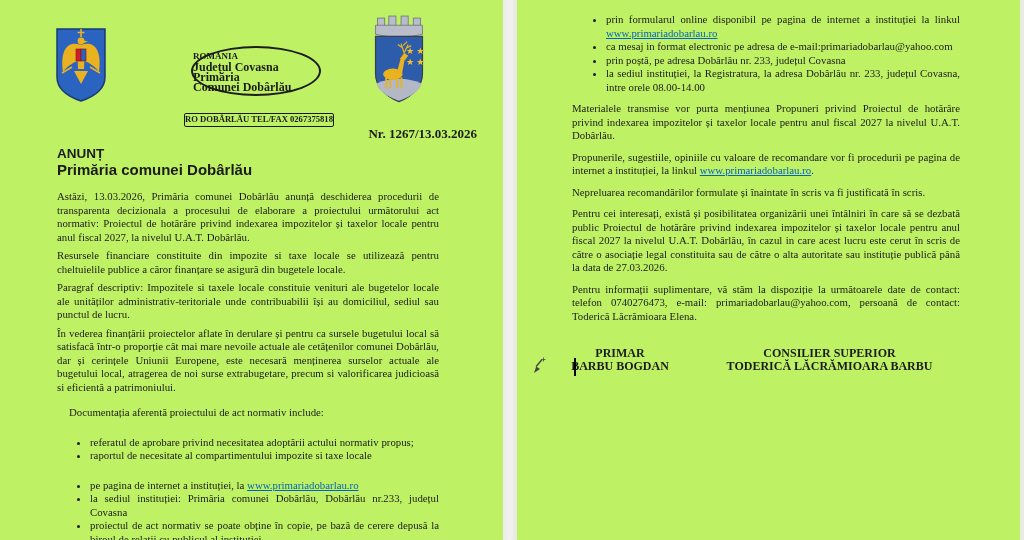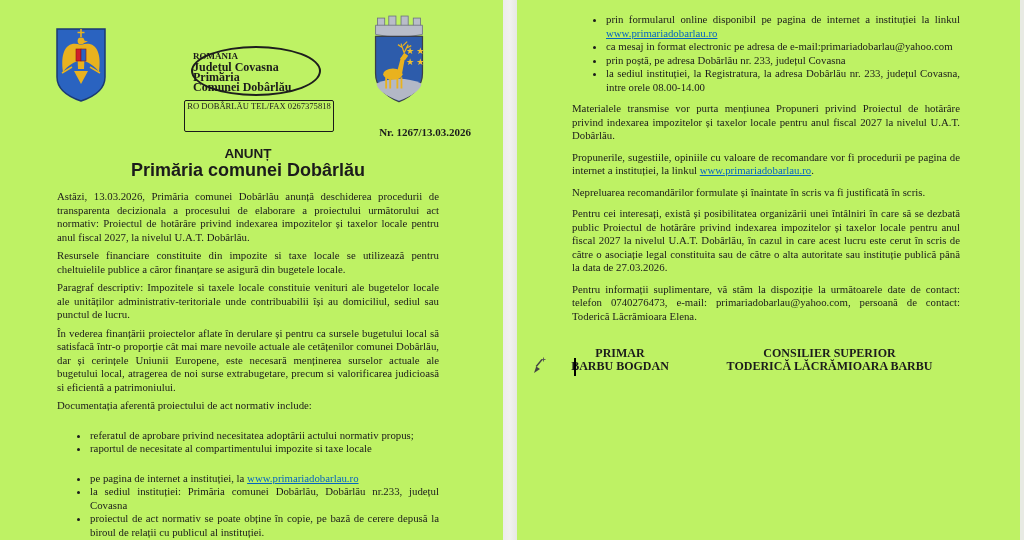--- a/index.html
+++ b/index.html
@@ -15,36 +15,36 @@
   .right-strip{position:absolute;left:1020px;top:0;width:4px;height:540px;background:#e8eae3;}
 
   
   .coat-ro{position:absolute;left:55px;top:27px;width:52px;height:76px;}
   .coat-db{position:absolute;left:367px;top:14px;width:64px;height:98px;}
   .seal{position:absolute;left:191px;top:46px;width:130px;height:50px;
         border:2px solid #1d1d1d;border-radius:50%;
         text-align:left;font-weight:bold;padding-top:3px;box-sizing:border-box;}
   .seal .s1{font-size:9px;line-height:11px;}
   .seal .s2{font-size:12px;line-height:10.2px;}
-  .sealbox{position:absolute;left:184px;top:100px;width:150px;height:32px;
+  .sealbox{position:absolute;left:184px;top:113px;width:150px;height:14px;
            border:1.6px solid #1a1a1a;border-radius:2px;box-sizing:border-box;
-           text-align:center;font-weight:normal;font-size:8.6px;line-height:11px;}
-  .docnum{position:absolute;right:76px;top:126px;font-weight:bold;font-size:11px;}
+           text-align:center;font-weight:bold;font-size:8.6px;line-height:11px;}
+  .docnum{position:absolute;right:70px;top:126px;font-weight:bold;font-size:13px;}
 
   
   .body1{position:absolute;left:57px;top:146px;width:382px;
          font-size:10.8px;line-height:13.5px;text-align:justify;}
   .body2{position:absolute;left:55px;top:13px;width:388px;
          font-size:10.8px;line-height:13.5px;text-align:justify;}
   .t1,.t2{font-family:"Liberation Sans", sans-serif;font-weight:bold;
-          text-align:center;line-height:16px;}
+          line-height:16px;}
   .t1{font-size:13.5px;}
-  .t2{font-size:18px;margin-bottom:12px;}
+  .t2{font-size:15px;margin-bottom:12px;}
   .body1 p{margin:0 0 5px;}
-  .body1 p.tight{margin:0;}
+  .body1 p.tight{margin:12px;}
   .body1 ul{margin:16px 0 5px;padding-left:33px;}
   .body2 p{margin:0 0 8px;}
   .body2 ul{margin:0 0 8px;padding-left:34px;}
   li{text-align:justify;}
   a.link{color:#0563c1;text-decoration:underline;cursor:pointer;}
   b{font-weight:normal;}
 
   
   .sigs{display:flex;margin-top:24px;margin-left:-10px;font-weight:bold;text-align:left;}
   .sig{text-align:center;font-size:12px;line-height:13px;}

